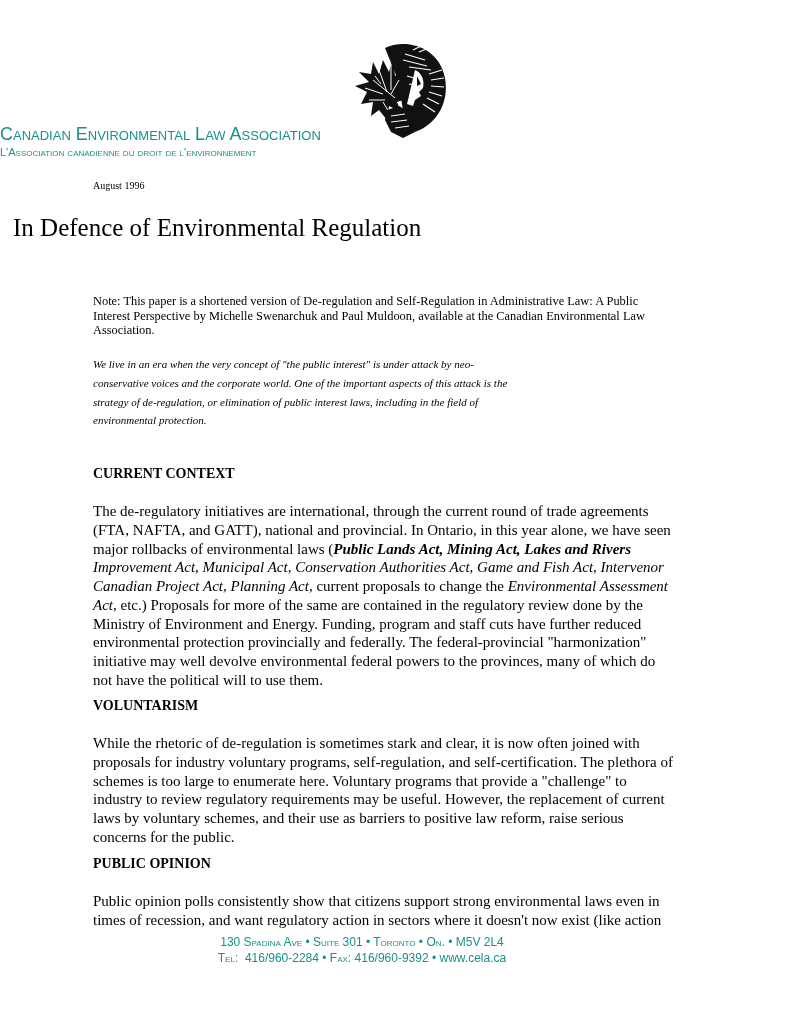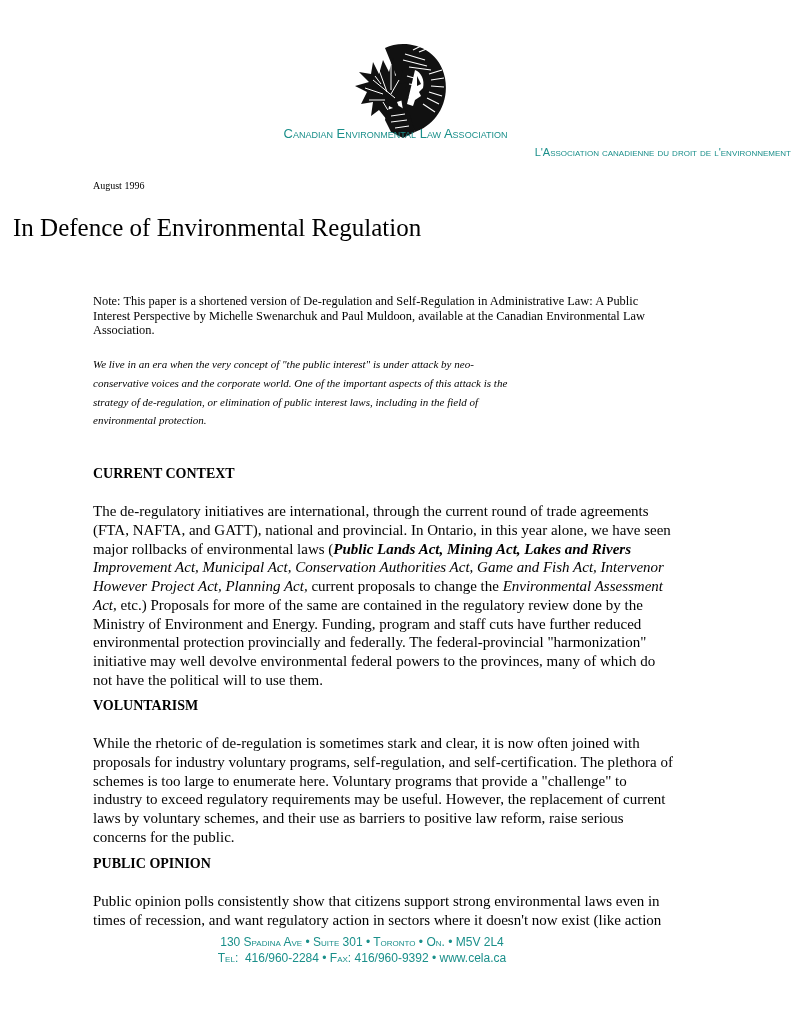--- a/index.html
+++ b/index.html
@@ -26,35 +26,35 @@
       left: 343px;
       top: 40px;
       width: 105px;
       height: 100px;
     }
     .org-name {
       position: absolute;
       left: 0;
       width: 791px;
       top: 125px;
-      text-align: center;
+      text-align: left;
       font-family: "Liberation Sans", "DejaVu Sans", sans-serif;
       color: #1a8f8a;
-      font-size: 13px;
+      font-size: 18px;
       letter-spacing: 0px;
       font-variant: small-caps;
       line-height: 18px;
       white-space: nowrap;
     }
     .org-name-fr {
       position: absolute;
       left: 0;
       width: 791px;
       top: 145px;
-      text-align: right;
+      text-align: left;
       font-family: "Liberation Sans", "DejaVu Sans", sans-serif;
       color: #1a8f8a;
       font-size: 11px;
       font-variant: small-caps;
       line-height: 14px;
       white-space: nowrap;
     }
     .date {
       position: absolute;
       left: 93px;
@@ -193,34 +193,34 @@
     <span class="line">strategy of de-regulation, or elimination of public interest laws, including in the field of</span>
     <span class="line">environmental protection.</span>
   </div>
 
   <div class="heading" style="top:465px;">CURRENT CONTEXT</div>
   <div class="para" style="top:502px;">
       <span class="line"><span>The de-regulatory initiatives are international, through the current round of trade agreements</span></span>
       <span class="line"><span>(FTA, NAFTA, and GATT), national and provincial. In Ontario, in this year alone, we have seen</span></span>
       <span class="line"><span>major rollbacks of environmental laws (</span><span style="font-style: italic; font-weight: bold;">Public Lands Act, Mining Act, Lakes and Rivers</span></span>
       <span class="line"><span style="font-style: italic;">Improvement Act, Municipal Act, Conservation Authorities Act, Game and Fish Act, Intervenor</span></span>
-      <span class="line"><span style="font-style: italic;">However Project Act, Planning Act,</span><span> current proposals to change the </span><span style="font-style: italic;">Environmental Assessment</span></span>
+      <span class="line"><span style="font-style: italic;">Canadian Project Act, Planning Act,</span><span> current proposals to change the </span><span style="font-style: italic;">Environmental Assessment</span></span>
       <span class="line"><span style="font-style: italic;">Act</span><span>, etc.) Proposals for more of the same are contained in the regulatory review done by the</span></span>
       <span class="line"><span>Ministry of Environment and Energy. Funding, program and staff cuts have further reduced</span></span>
       <span class="line"><span>environmental protection provincially and federally. The federal-provincial "harmonization"</span></span>
       <span class="line"><span>initiative may well devolve environmental federal powers to the provinces, many of which do</span></span>
       <span class="line"><span>not have the political will to use them.</span></span>
     </div>
 
   <div class="heading" style="top:697px;">VOLUNTARISM</div>
   <div class="para" style="top:734px;">
       <span class="line"><span>While the rhetoric of de-regulation is sometimes stark and clear, it is now often joined with</span></span>
       <span class="line"><span>proposals for industry voluntary programs, self-regulation, and self-certification. The plethora of</span></span>
       <span class="line"><span>schemes is too large to enumerate here. Voluntary programs that provide a "challenge" to</span></span>
-      <span class="line"><span>industry to exceed regulatory requirements may be useful. However, the replacement of current</span></span>
+      <span class="line"><span>industry to review regulatory requirements may be useful. However, the replacement of current</span></span>
       <span class="line"><span>laws by voluntary schemes, and their use as barriers to positive law reform, raise serious</span></span>
       <span class="line"><span>concerns for the public.</span></span>
     </div>
 
   <div class="heading" style="top:855px;">PUBLIC OPINION</div>
   <div class="para" style="top:892px;">
       <span class="line"><span>Public opinion polls consistently show that citizens support strong environmental laws even in</span></span>
       <span class="line"><span>times of recession, and want regulatory action in sectors where it doesn't now exist (like action</span></span>
     </div>
 

